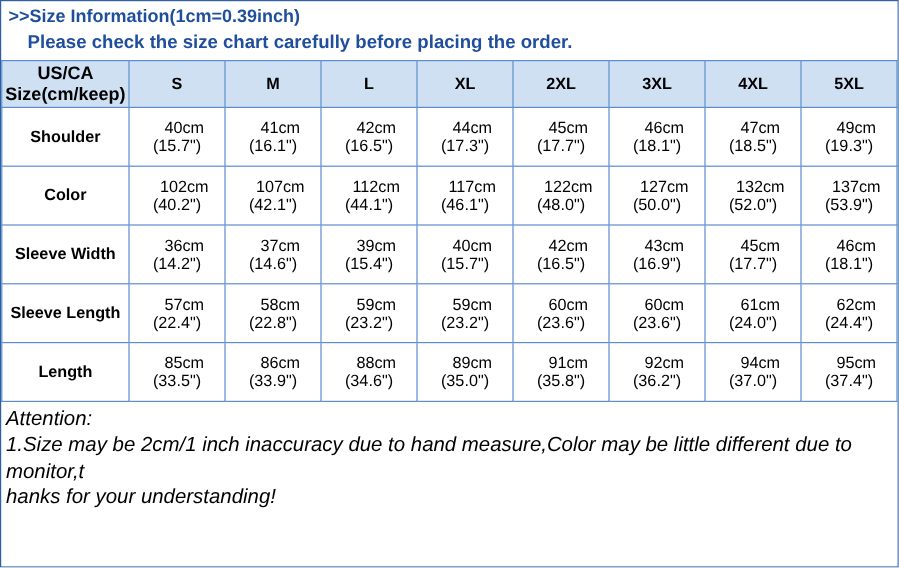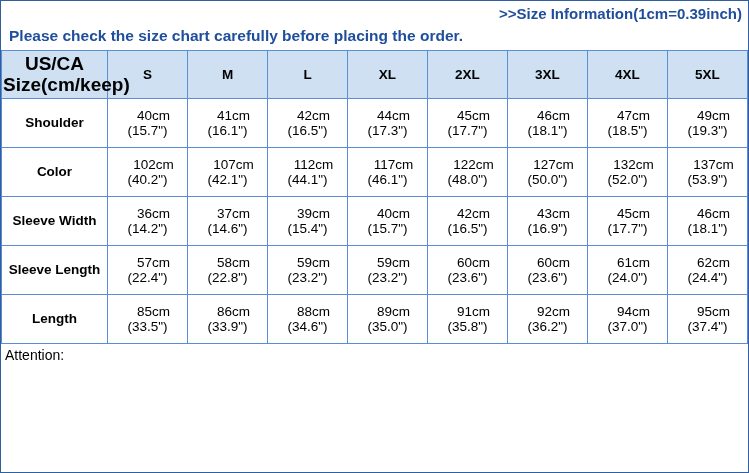--- a/index.html
+++ b/index.html
@@ -21,27 +21,26 @@
     box-sizing: border-box;
     border: 1px solid #2f5f9e;
     background: #ffffff;
   }
   .hdr1 {
     font-size: 15px;
     font-weight: bold;
     color: #1f4e9c;
     padding: 5px 6px 2px 6px;
     line-height: 1.1;
-    text-align: right;
   }
   .hdr2 {
     font-size: 15.5px;
     font-weight: bold;
     color: #1f4e9c;
-    padding: 2px 6px 6px 8px;
+    padding: 2px 6px 6px 22px;
     line-height: 1.1;
   }
   table.size {
     width: 747px;
     border-collapse: collapse;
     table-layout: fixed;
   }
   table.size td {
     border: 1px solid #5b8dd0;
     text-align: center;
@@ -55,21 +54,21 @@
     background: #ffffff;
     font-weight: bold;
   }
   .hdrrow td {
     background: #cfe0f3;
     font-weight: bold;
     font-size: 15px;
     height: 34px;
   }
   .hdrrow td.lbl {
-    font-size: 19px;
+    font-size: 15px;
     line-height: 1.15;
     margin-top: 19px;
   }
   .subhdr td {
     background: #cfe0f3;
     font-weight: bold;
     font-size: 14.5px;
     height: 22px;
   }
   .subhdr td.lbl {
@@ -85,22 +84,23 @@
   }
   .cm {
     display: block;
     margin-left: 12px;
   }
   .inch {
     display: block;
   }
   .attention {
     padding: 3px 4px 0 4px;
-    font-size: 14px;
+    font-size: 17px;
     line-height: 1.28;
+    font-style: italic;
   }
   .attention div {
     white-space: pre-wrap;
   }
 </style>
 </head>
 <body>
 
 <div class="page">
 
@@ -303,15 +303,17 @@
         <td>
             <span class="cm">95cm</span>
             <span class="inch">(37.4")</span>
           </td>
       </tr>
     </tbody>
   </table>
 
   <div class="attention">
     <div>Attention:</div>
+    <div>1.Size may be 2cm/1 inch inaccuracy due to hand measure,Color may be little different due to monitor,t
+hanks for your understanding!</div>
   </div>
 
 </div>
 
 </body></html>

